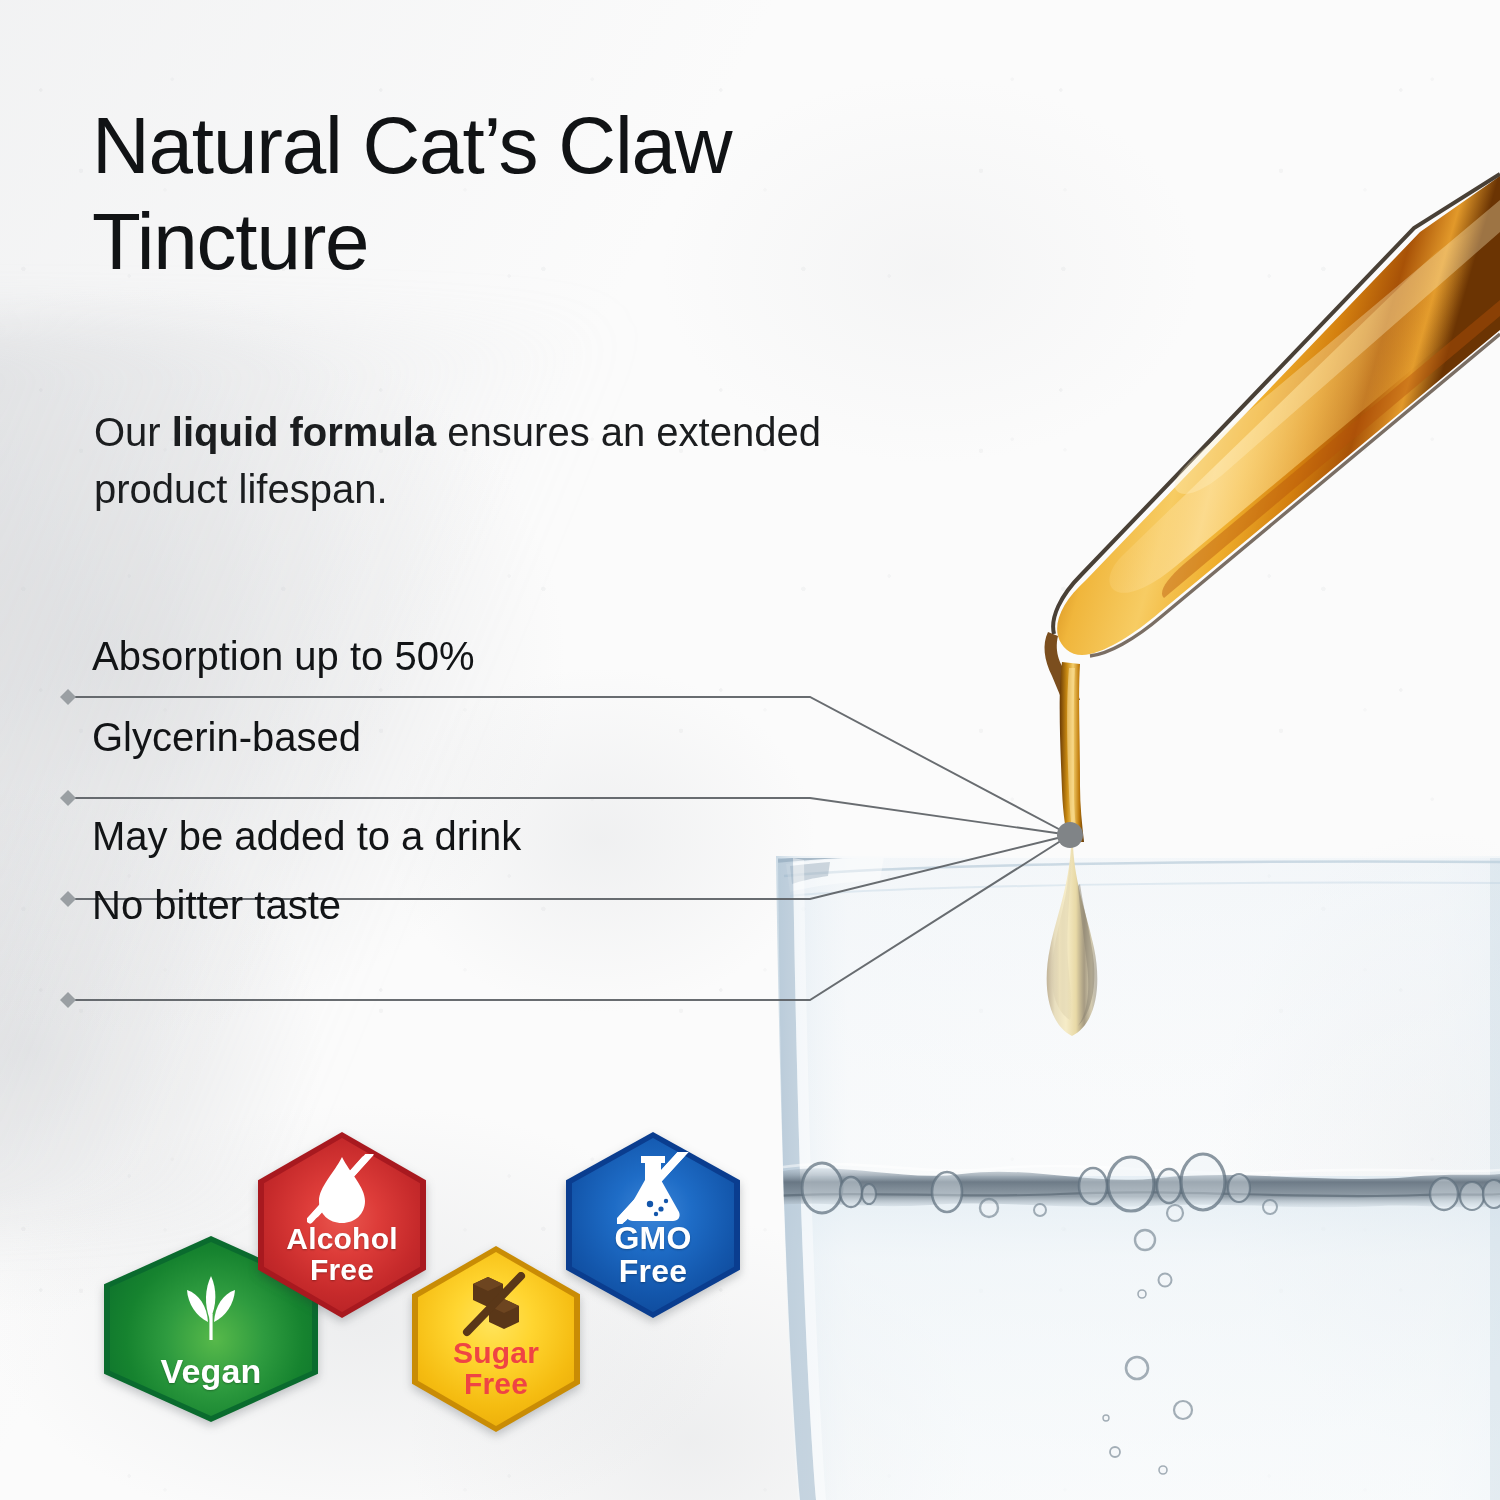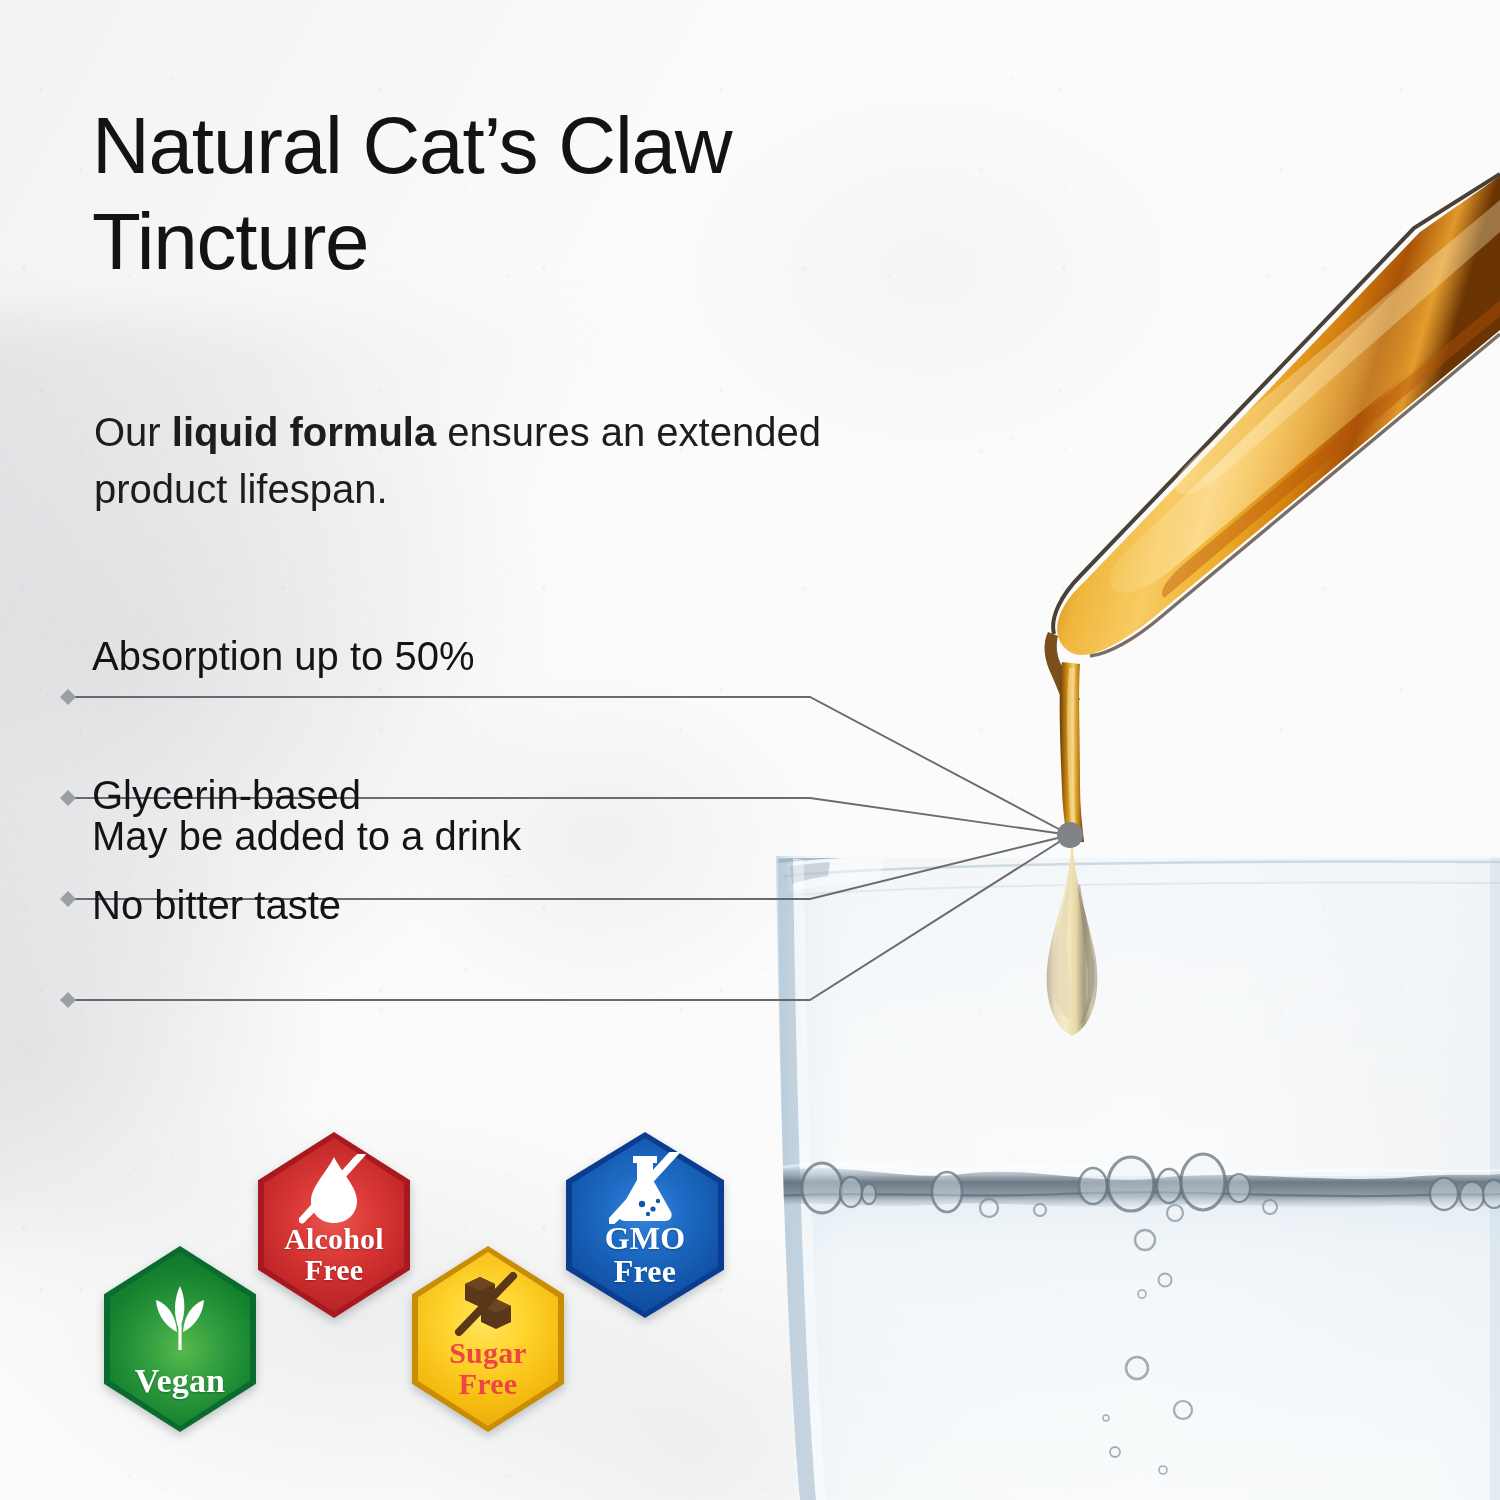--- a/index.html
+++ b/index.html
@@ -44,21 +44,21 @@
   #subtitle{position:absolute;left:94px;top:404px;width:760px;
     font-size:40px;line-height:1.42;font-weight:400;color:#1b1d1f;}
   #subtitle b{font-weight:700;}
 
   
   .feat-label{position:absolute;left:92px;font-size:40px;line-height:1;
     font-weight:400;color:#121416;white-space:nowrap;}
 
   
   #badges{position:absolute;left:104px;top:1128px;width:700px;height:300px;}
-  .badge{position:absolute;width:152px;height:186px;font-family:Liberation Serif, serif;}
+  .badge{position:absolute;width:168px;height:186px;}
   .hexwrap{position:absolute;inset:0;filter:drop-shadow(0 4px 5px rgba(40,45,55,.26));}
   .hex{position:absolute;inset:0;
     clip-path:polygon(50% 0%,100% 26%,100% 74%,50% 100%,0% 74%,0% 26%);}
   .hex-in{position:absolute;inset:6px;
     clip-path:polygon(50% 0%,100% 26%,100% 74%,50% 100%,0% 74%,0% 26%);}
   .badge-txt{position:absolute;left:0;right:0;text-align:center;
     font-weight:700;line-height:1.02;letter-spacing:.2px;}
   .badge-ico{position:absolute;left:0;right:0;display:flex;justify-content:center;}
 
   
@@ -292,27 +292,27 @@
       </g>
   </svg>
 
   <div id="headline">Natural Cat’s Claw
 Tincture</div>
 
   <div id="subtitle"><span>Our </span><b>liquid formula</b><span> ensures an extended product lifespan.</span></div>
 
   <div id="feature-labels">
       <div class="feat-label" style="top: 636px;">Absorption up to 50%</div>
-      <div class="feat-label" style="top: 775px;">Glycerin-based</div>
+      <div class="feat-label" style="top: 717px;">Glycerin-based</div>
       <div class="feat-label" style="top: 816px;">May be added to a drink</div>
       <div class="feat-label" style="top: 885px;">No bitter taste</div>
     </div>
 
   <div id="badges">
-      <div class="badge b-vegan" style="left: 0px; top: 118px;">
+      <div class="badge b-vegan" style="left: 0px; top: 108px; padding-left: 46px;">
         <div class="hexwrap">
           <div class="hex"></div>
           <div class="hex-in"></div>
         </div>
         <div class="badge-ico" style="top: 36px;">
           <svg width="74" height="70" viewBox="0 0 74 70" xmlns="http://www.w3.org/2000/svg">
             <g fill="#ffffff">
               <path d="M37 4 C31 17 30 32 36 48 C43 33 43 17 37 4 Z"></path>
               <path d="M34 50 C22 44 14 32 13 18 C25 22 33 34 34 50 Z"></path>
               <path d="M40 50 C52 44 60 32 61 18 C49 22 41 34 40 50 Z"></path>

